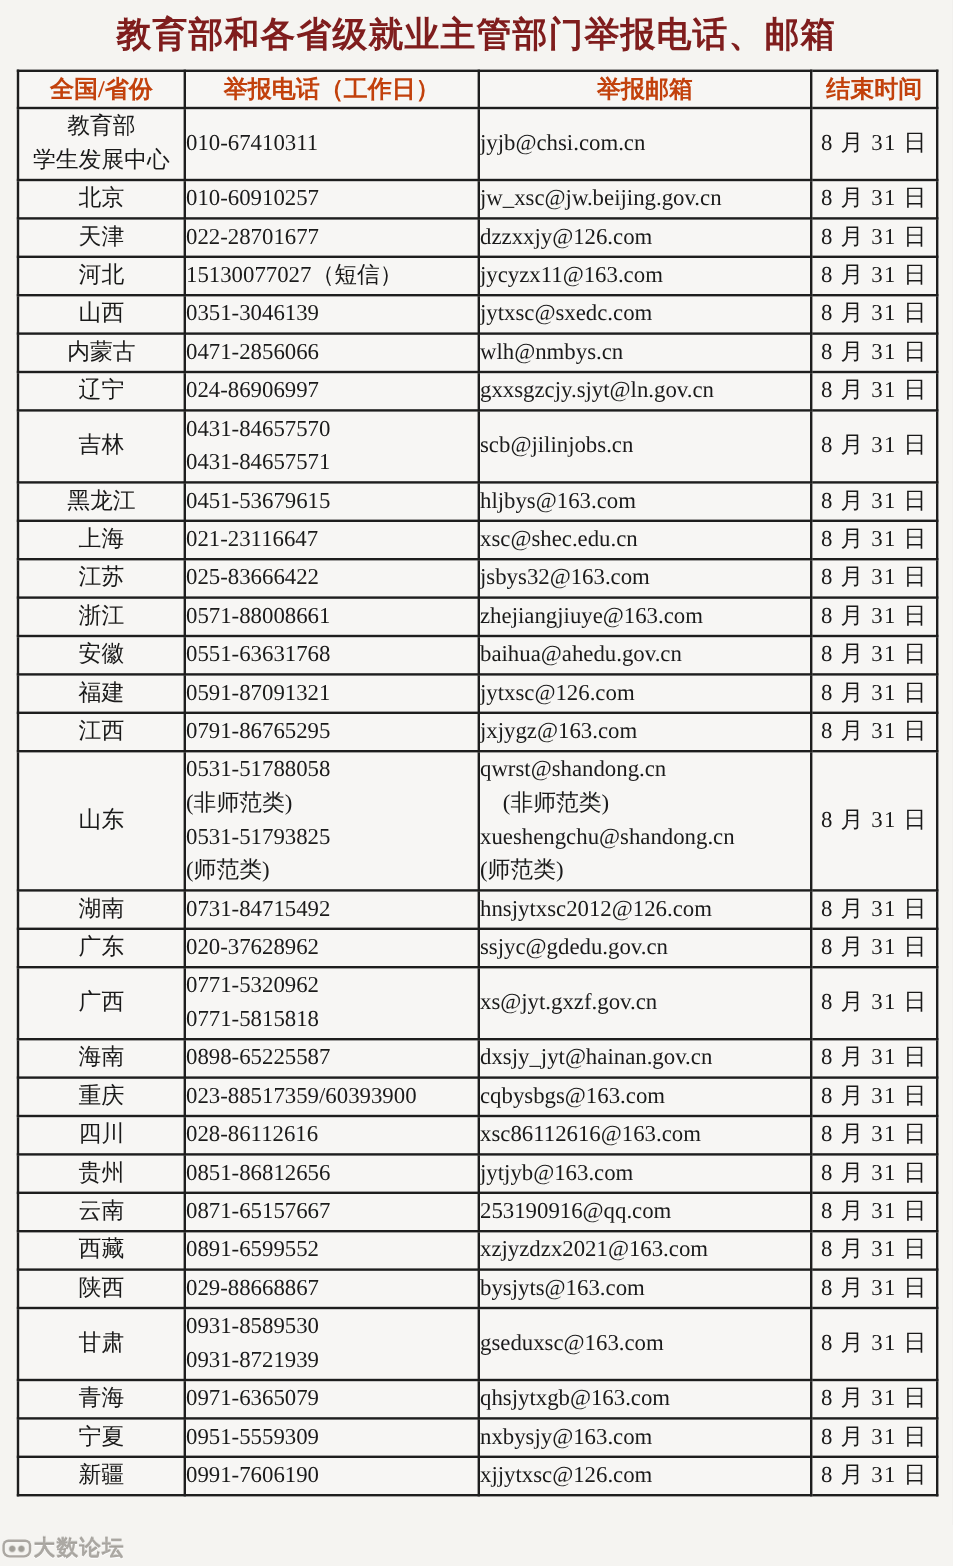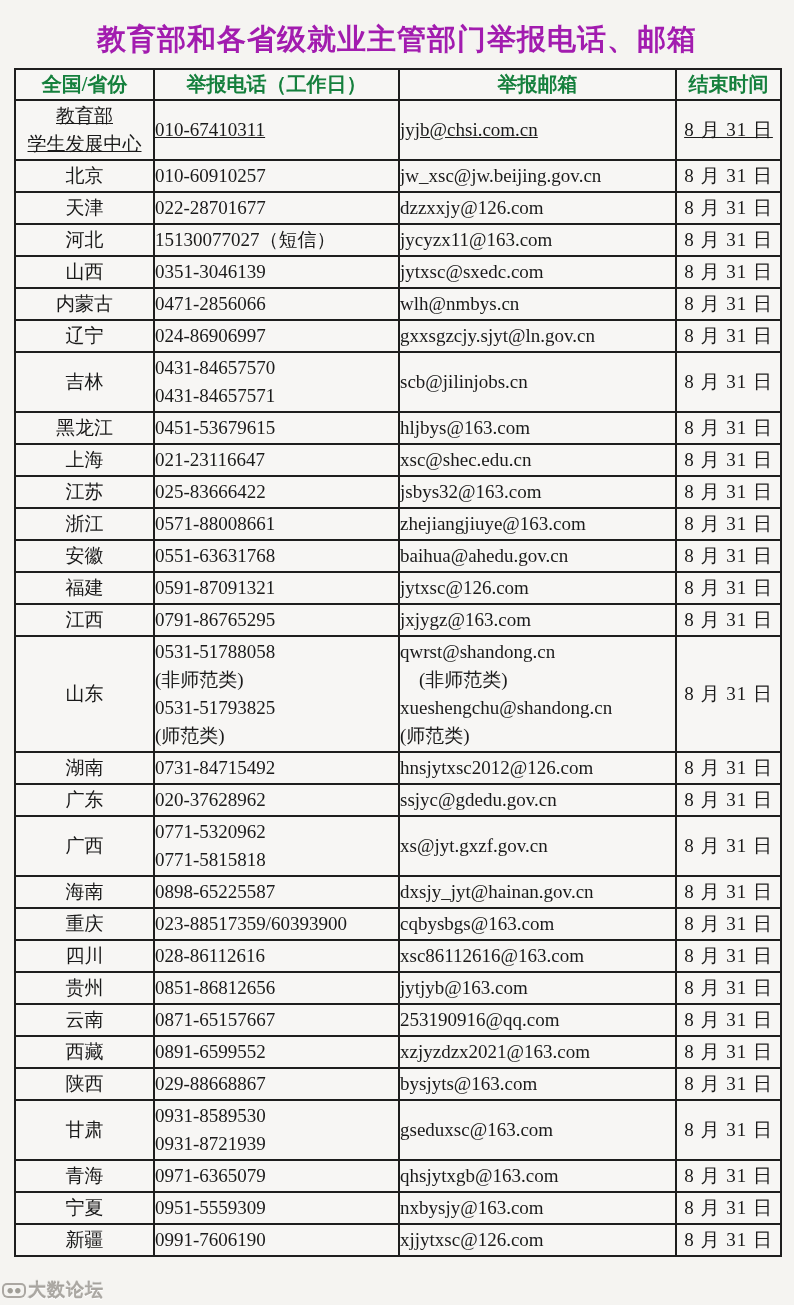--- a/index.html
+++ b/index.html
@@ -7,25 +7,25 @@
   .page {
     position:relative;
     width:794px; height:1305px;
     margin:0 auto;
     background:#f5f4f1;
     font-family:"Liberation Serif","DejaVu Serif",serif;
     color:#1a1a1a;
     overflow:hidden;
   }
   .page-title {
-    padding-top:21px;
+    padding-top:11px;
     text-align:center;
     font-size:29px;
     font-weight:bold;
-    color:#a21caf;
+    color:#7f1d1d;
     letter-spacing:1px;
     line-height:1.3;
   }
   .tbl-wrap { margin:9px 14px 0 14px; }
   table.contact {
     width:766px;
     table-layout:fixed;
     border-collapse:collapse;
     background:#f7f6f4;
   }
@@ -38,21 +38,21 @@
     padding:1px 0;
     font-size:19px;
     vertical-align:middle;
     overflow:hidden;
   }
   table.contact th {
     height:28px;
     font-size:20px;
     font-weight:bold;
     text-align:center;
-    color:#15803d;
+    color:#c2410c;
   }
   td .ln { line-height:28px; white-space:nowrap; }
   td.region { text-align:center; }
   td.phone  { text-align:left; padding-left:7px; }
   td.email  { text-align:left; padding-left:8px; }
   td.end    { text-align:center; letter-spacing:1px; }
   .watermark {
     position:absolute;
     left:2px; bottom:3px;
     display:flex; align-items:center; gap:2px;
@@ -90,21 +90,21 @@
       </colgroup>
       <thead>
         <tr>
           <th>全国/省份</th>
           <th>举报电话（工作日）</th>
           <th>举报邮箱</th>
           <th>结束时间</th>
         </tr>
       </thead>
       <tbody>
-          <tr style="height: 58px; text-decoration: underline;">
+          <tr style="height: 58px;">
             <td class="region">
               <div class="ln">教育部</div>
               <div class="ln">学生发展中心</div>
             </td>
             <td class="phone">
               <div class="ln">010-67410311</div>
             </td>
             <td class="email">
               <div class="ln">jyjb@chsi.com.cn</div>
             </td>

